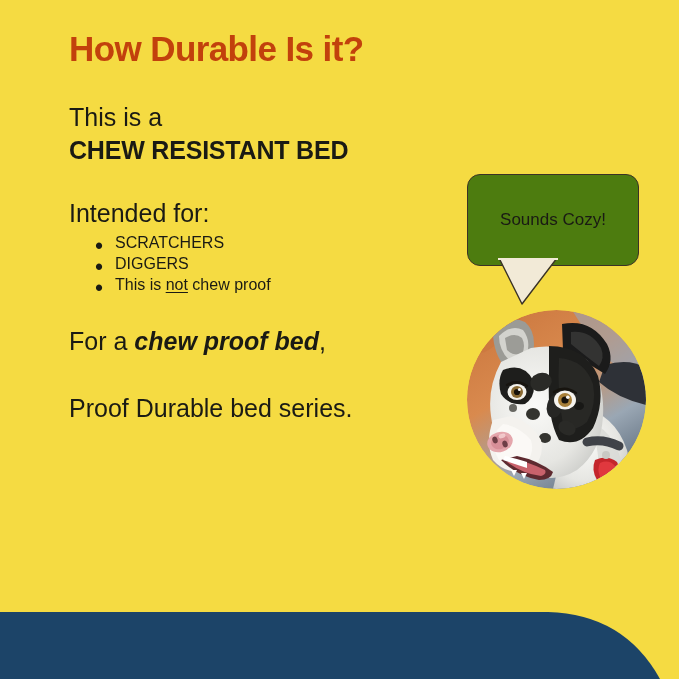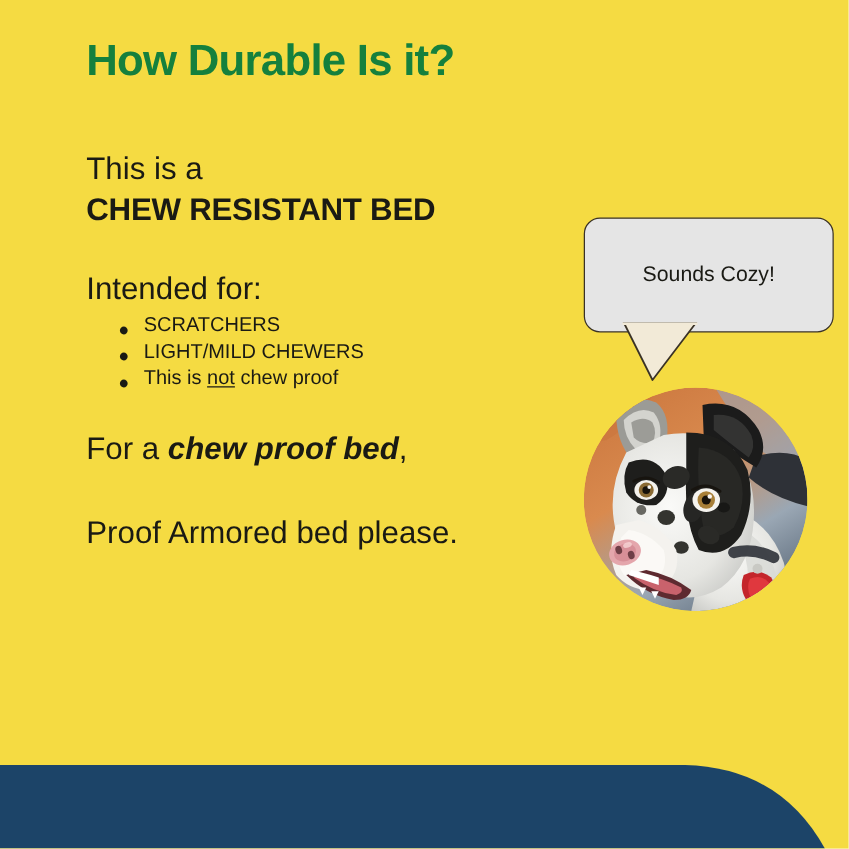--- a/index.html
+++ b/index.html
@@ -36,22 +36,22 @@
     position: absolute;
     left: 69px;
     top: 30px;
     width: 400px;
   }
   .headline {
     font-size: 35px;
     font-weight: 700;
     letter-spacing: -0.6px;
     line-height: 1.1;
-    margin: 0 0 50px 0;
-    color: #15803d;
+    margin: 0 0 32px 0;
+    color: #c2410c;
   }
   .lead {
     font-size: 25px;
     line-height: 1.32;
     margin: 6px 0 30px 0;
     font-weight: 400;
   }
   .lead .strongline {
     display: block;
     font-weight: 700;
@@ -92,23 +92,23 @@
     line-height: 1.34;
     margin: 0;
   }
   .closing b { font-weight: 700; font-style: italic; }
 
   
   .bubble {
     position: absolute;
     left: 467px;
     top: 174px;
-    width: 200px;
+    width: 172px;
     height: 92px;
-    background: #e5e5e5;
+    background: #4d7c0f;
     border: 1.4px solid #3A3226;
     border-radius: 13px;
     box-sizing: border-box;
     display: flex;
     align-items: center;
     justify-content: center;
   }
   .bubble-text {
     font-size: 17px;
     line-height: 1.2;
@@ -148,25 +148,25 @@
 
     <p class="lead">
       <span>This is a</span>
       <span class="strongline">CHEW RESISTANT BED</span>
     </p>
 
     <p class="intended">Intended for:</p>
 
     <ul class="bullets">
       <li>SCRATCHERS</li>
-      <li>LIGHT/MILD CHEWERS</li>
+      <li>DIGGERS</li>
       <li><span>This is </span><u>not</u><span> chew proof</span></li>
     </ul>
 
-    <p class="closing"><span>For a </span><b>chew proof bed</b><span>,</span><br><br><span>Proof Armored bed please.</span></p>
+    <p class="closing"><span>For a </span><b>chew proof bed</b><span>,</span><br><br><span>Proof Durable bed series.</span></p>
   </div>
 
   <div class="bubble">
     <span class="bubble-text">Sounds Cozy!</span>
   </div>
   <svg class="bubble-tail" viewBox="0 0 90 56">
     <polygon points="4,0 62,0 27,46" fill="#F2EAD7" stroke="#3A3226" stroke-width="1.4" stroke-linejoin="round"></polygon>
     <rect x="3" y="-4" width="60" height="6" fill="#F2EAD7"></rect>
   </svg>
 

